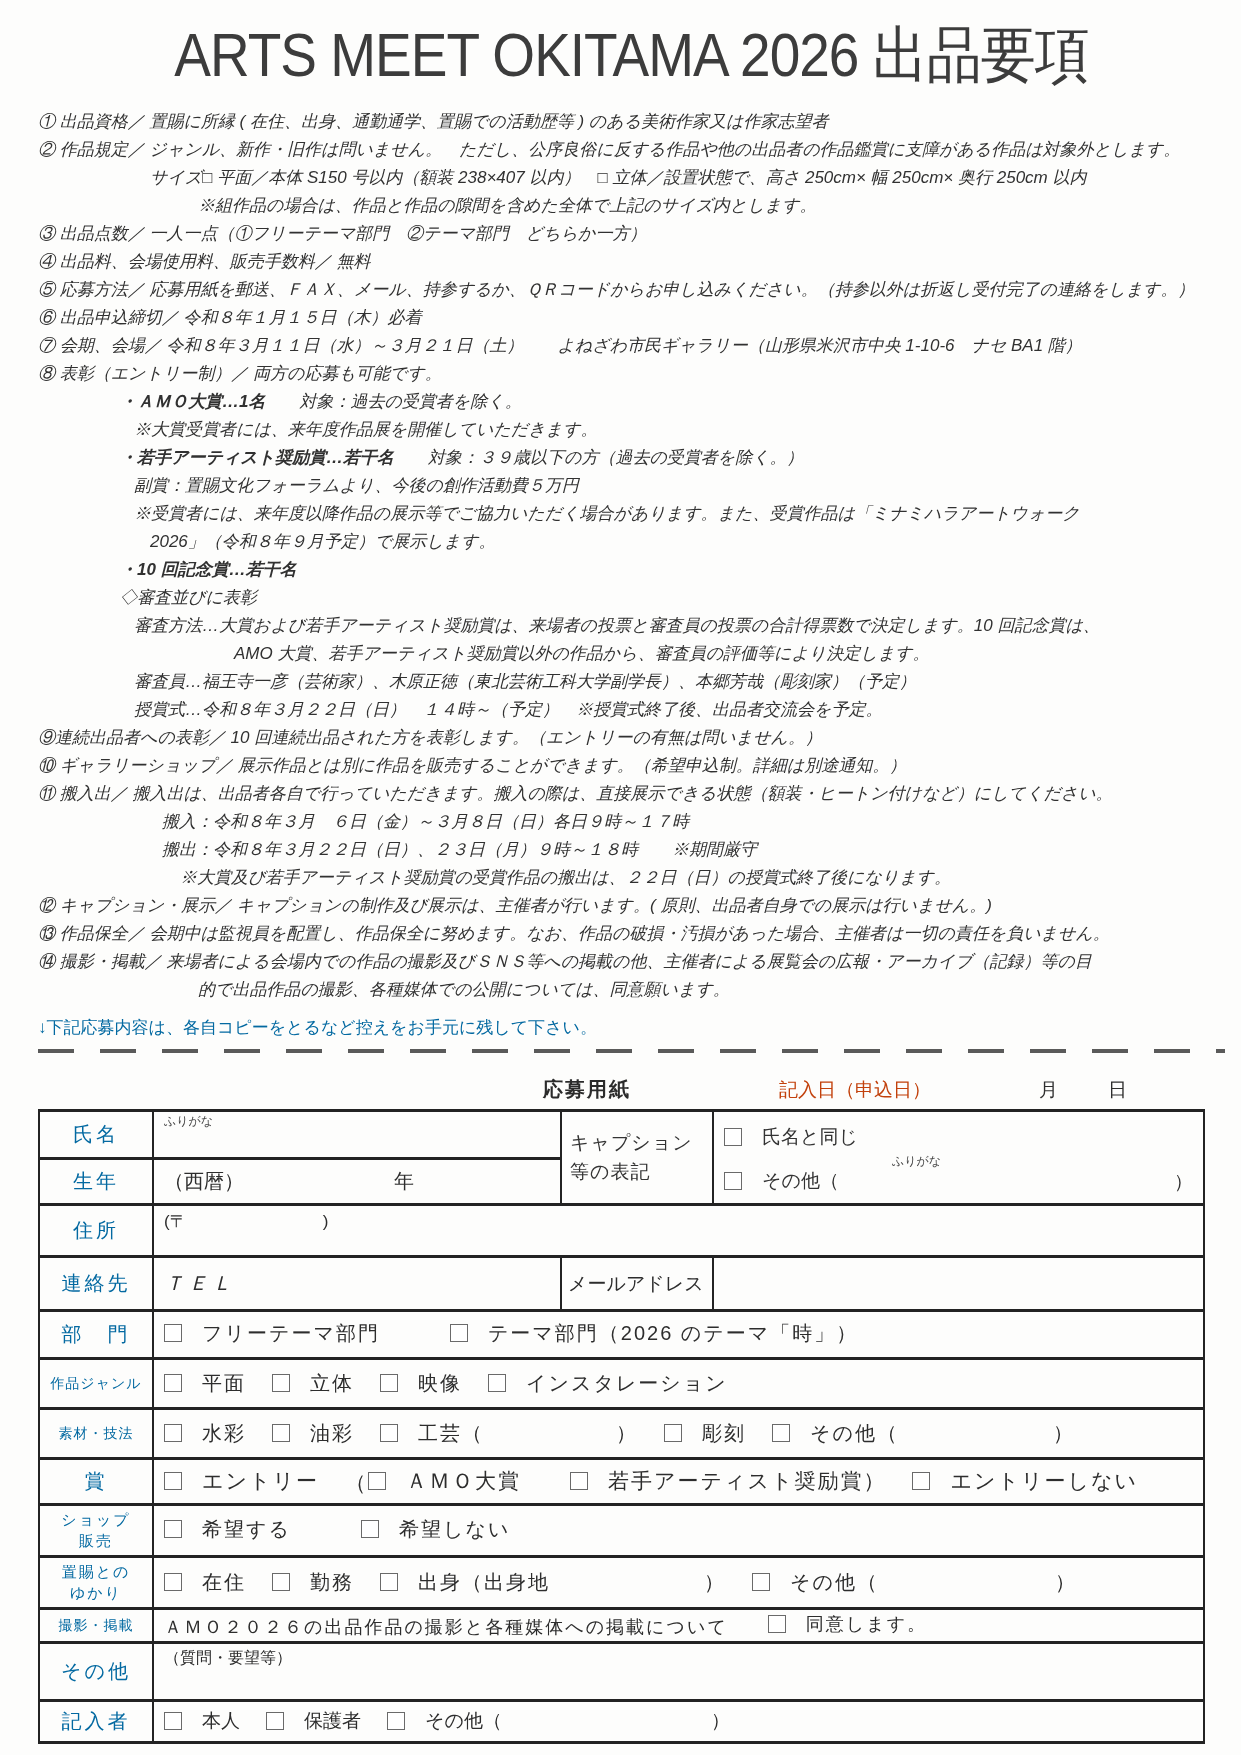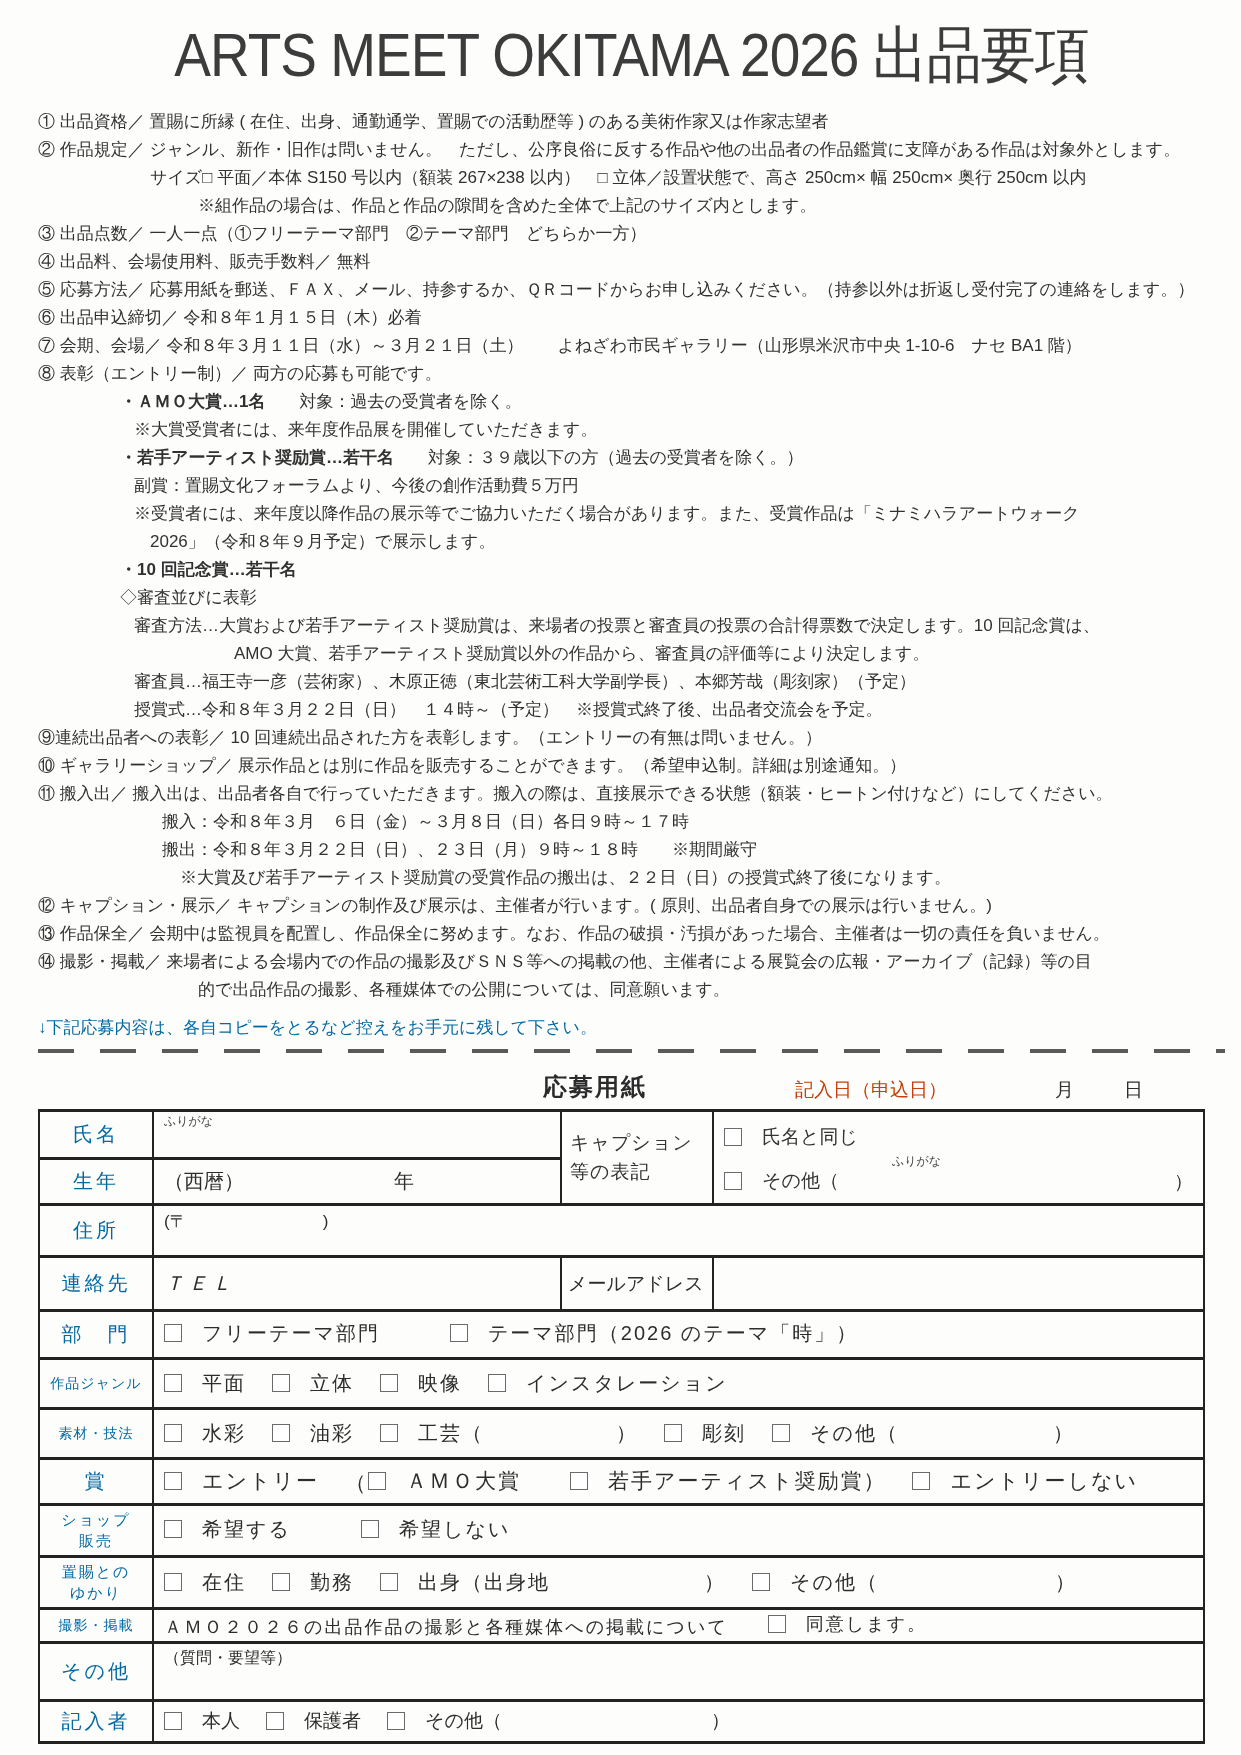--- a/index.html
+++ b/index.html
@@ -7,35 +7,35 @@
     position:relative;width:1241px;height:1755px;background:#fdfdfc;
     font-family:"Liberation Sans",sans-serif;color:#333;overflow:hidden;
   }
   .content{padding:10px 16px 0 38px;}
   .doc-title{
     text-align:center;font-size:55px;font-weight:500;color:#3c3c3c;
     letter-spacing:-1px;transform:scaleY(1.12);transform-origin:top center;
     margin:4px 0 20px 0;white-space:nowrap;
   }
   .gl-list{font-size:17px;line-height:28px;color:#313131;}
-  .gl{white-space:nowrap;overflow:hidden;}
+  .gl{white-space:nowrap;overflow:hidden;font-style:italic;}
   .gb{font-weight:bold;}
   .i0{padding-left:0;}
   .i1{padding-left:82px;}
   .i2{padding-left:96px;}
   .i3{padding-left:112px;}
   .i4{padding-left:124px;}
   .i5{padding-left:142px;}
   .i6{padding-left:160px;}
   .i7{padding-left:196px;}
   .copy-note{font-size:17px;color:#0369a1;margin-top:12px;white-space:nowrap;}
   .dash-sep{height:4px;margin:10px 0 6px 0;
     background:repeating-linear-gradient(90deg,#5a5a5a 0 36px,transparent 36px 62px);}
   .form-header{display:flex;align-items:flex-end;height:44px;margin-bottom:6px;}
-  .form-title{font-size:24px;font-weight:600;color:#2b2b2b;letter-spacing:2px;margin-left:505px;}
+  .form-title{font-size:20px;font-weight:600;color:#2b2b2b;letter-spacing:2px;margin-left:505px;}
   .date-label{font-size:19px;color:#c2410c;margin-left:148px;}
   .month-label{font-size:19px;color:#2e2e2e;margin-left:108px;}
   .day-label{font-size:19px;color:#2e2e2e;margin-left:50px;}
   table.form{border-collapse:collapse;width:1165px;table-layout:fixed;}
   table.form td{
     border:2px solid #232323;border-top-width:3px;border-bottom-width:3px;
     padding:0 10px;vertical-align:middle;white-space:nowrap;overflow:hidden;
   }
   td.lbl{text-align:center;font-size:20px;letter-spacing:3px;color:#0369a1;padding:0 2px;}
   td.lbl.small{font-size:14px;letter-spacing:1px;}
@@ -67,21 +67,21 @@
 <body>
 
 <div class="page">
   <div class="content">
 
     <h1 class="doc-title">ARTS MEET OKITAMA 2026 出品要項</h1>
 
     <div class="gl-list">
         <div class="gl i0">① 出品資格／ 置賜に所縁 ( 在住、出身、通勤通学、置賜での活動歴等 ) のある美術作家又は作家志望者</div>
         <div class="gl i0">② 作品規定／ ジャンル、新作・旧作は問いません。　ただし、公序良俗に反する作品や他の出品者の作品鑑賞に支障がある作品は対象外とします。</div>
-        <div class="gl i3">サイズ□ 平面／本体 S150 号以内（額装 267×238 以内）　□ 立体／設置状態で、高さ 250cm× 幅 250cm× 奥行 250cm 以内</div>
+        <div class="gl i3">サイズ□ 平面／本体 S150 号以内（額装 238×407 以内）　□ 立体／設置状態で、高さ 250cm× 幅 250cm× 奥行 250cm 以内</div>
         <div class="gl i6">※組作品の場合は、作品と作品の隙間を含めた全体で上記のサイズ内とします。</div>
         <div class="gl i0">③ 出品点数／ 一人一点（①フリーテーマ部門　②テーマ部門　どちらか一方）</div>
         <div class="gl i0">④ 出品料、会場使用料、販売手数料／ 無料</div>
         <div class="gl i0">⑤ 応募方法／ 応募用紙を郵送、ＦＡＸ、メール、持参するか、ＱＲコードからお申し込みください。（持参以外は折返し受付完了の連絡をします。）</div>
         <div class="gl i0">⑥ 出品申込締切／ 令和８年１月１５日（木）必着</div>
         <div class="gl i0">⑦ 会期、会場／ 令和８年３月１１日（水）～３月２１日（土）　　よねざわ市民ギャラリー（山形県米沢市中央 1-10-6　ナセ BA1 階）</div>
         <div class="gl i0">⑧ 表彰（エントリー制）／ 両方の応募も可能です。</div>
         <div class="gl i1"><span class="gb">・ＡＭＯ大賞…1名</span>　　対象：過去の受賞者を除く。</div>
         <div class="gl i2">※大賞受賞者には、来年度作品展を開催していただきます。</div>
         <div class="gl i1"><span class="gb">・若手アーティスト奨励賞…若干名</span>　　対象：３９歳以下の方（過去の受賞者を除く。）</div>

